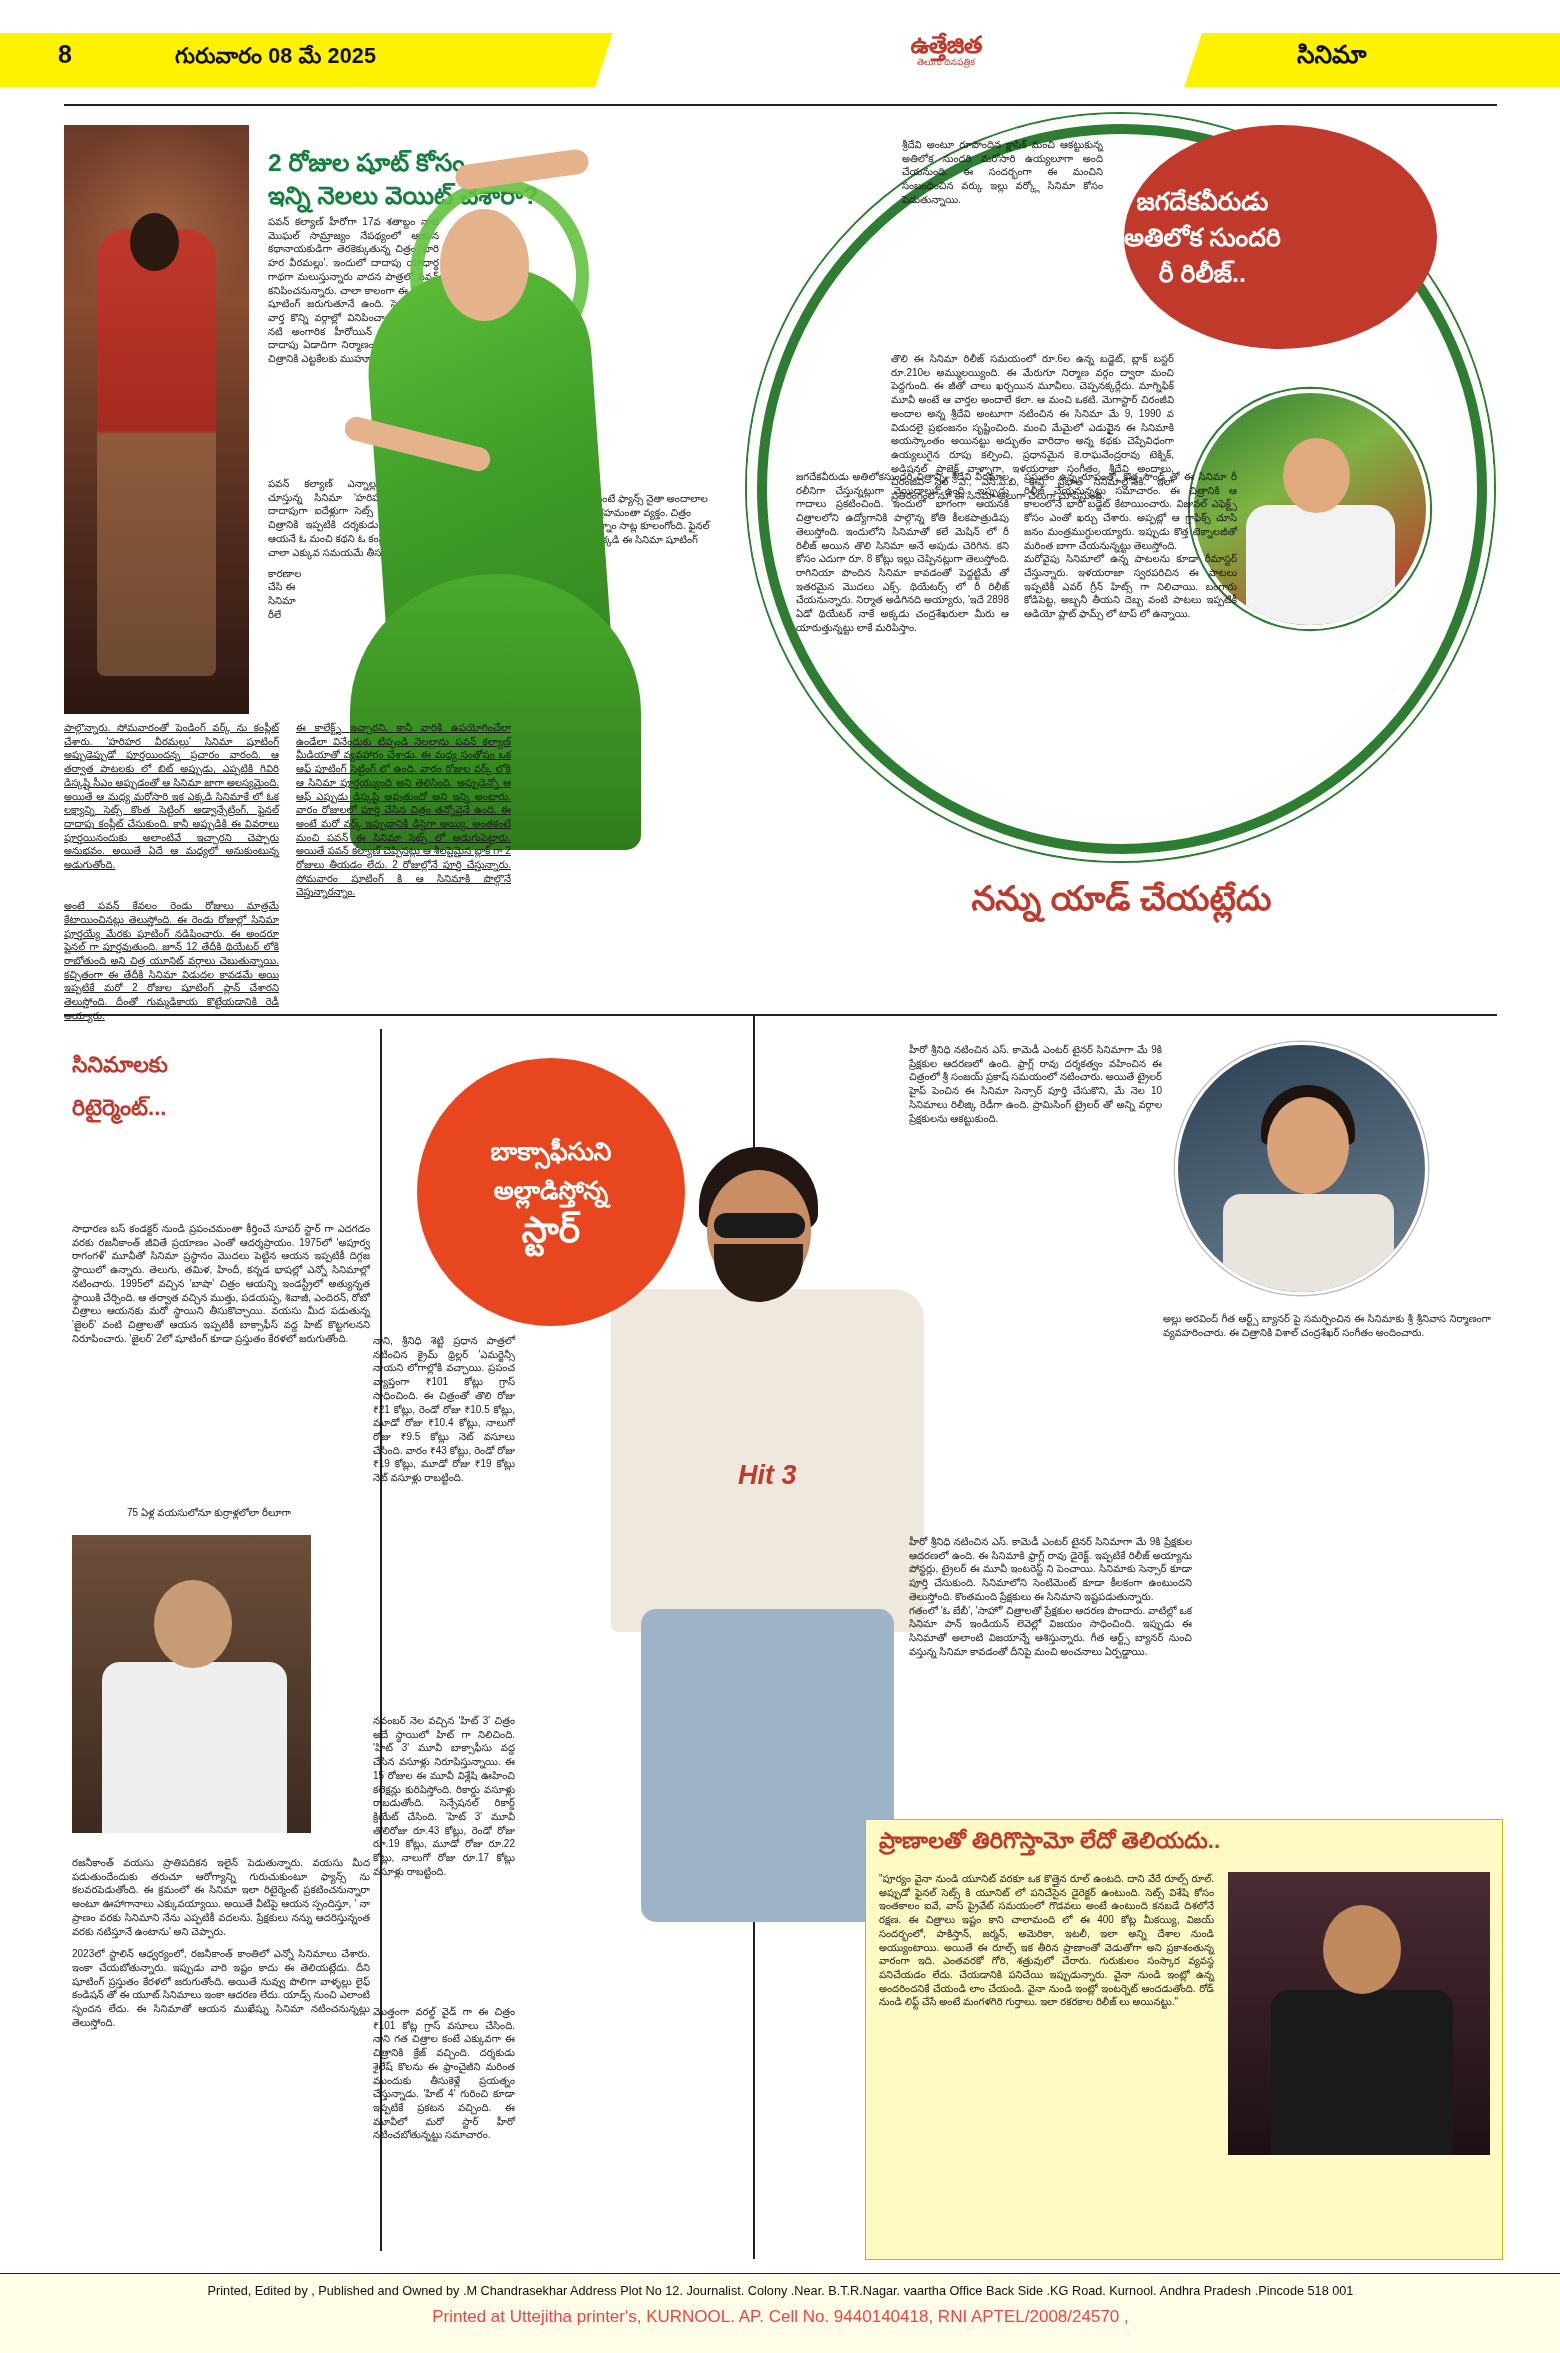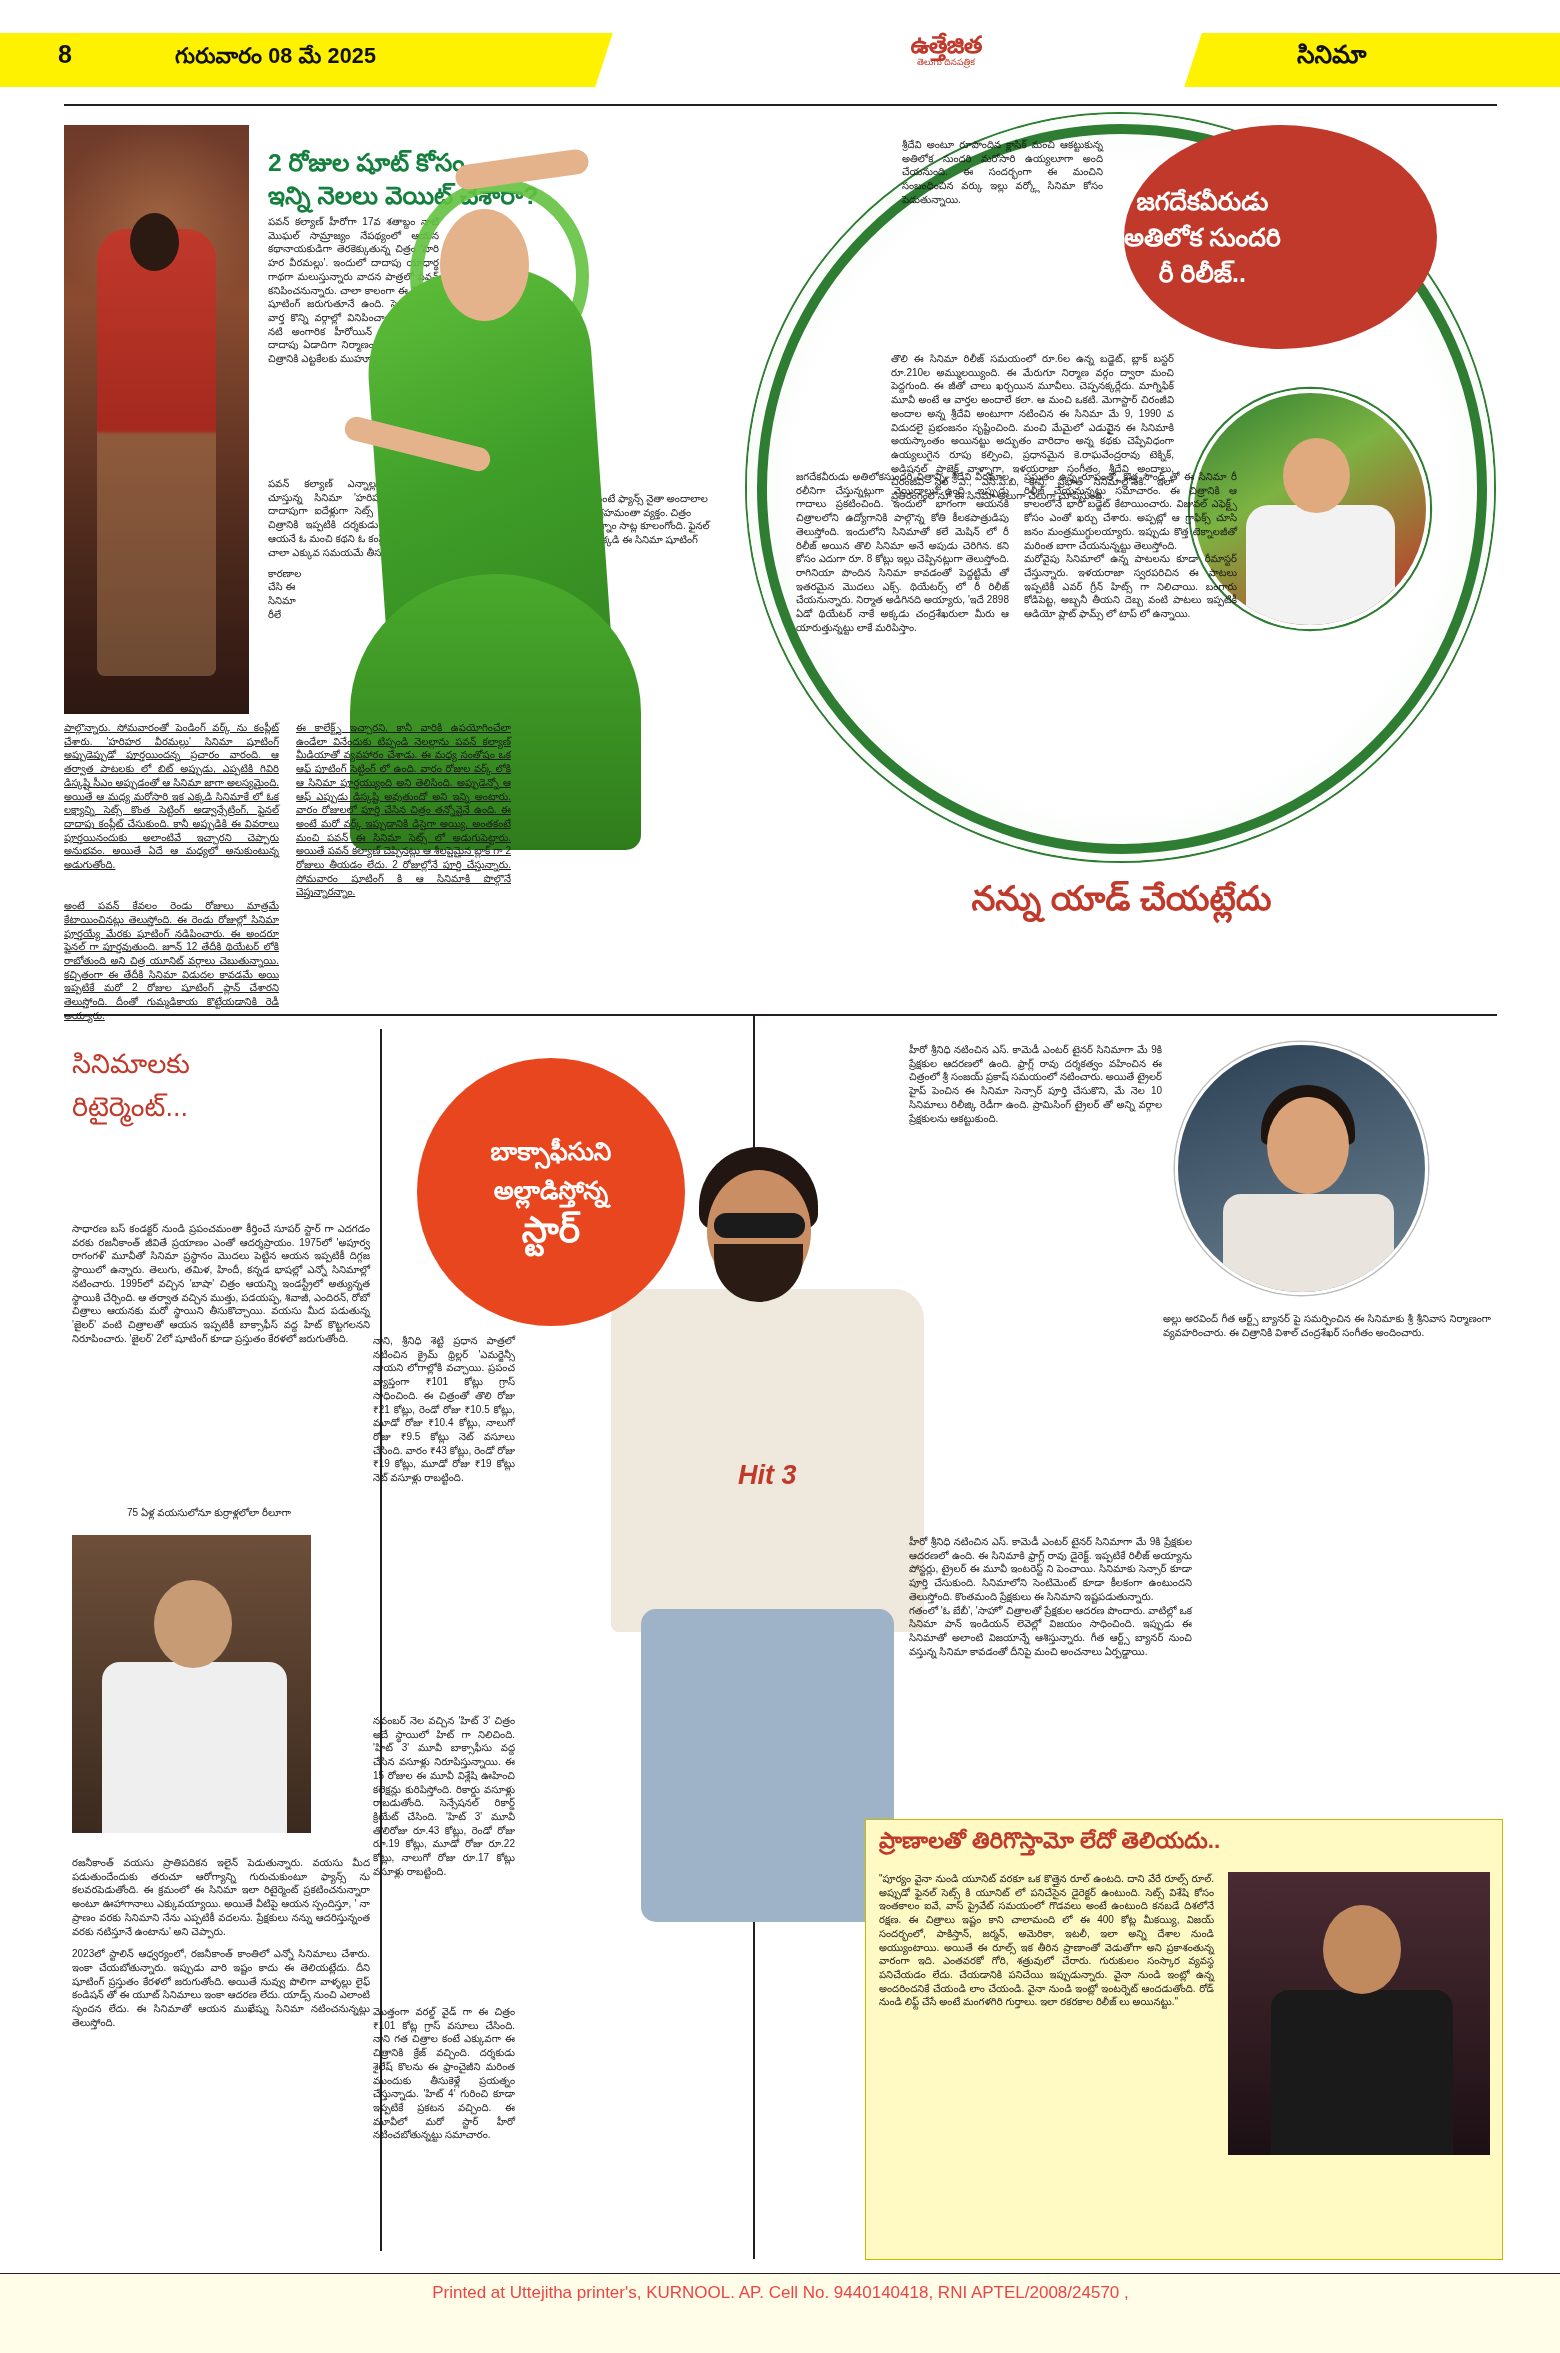--- a/index.html
+++ b/index.html
@@ -175,21 +175,21 @@
 
   .hl-nannu {
     position:absolute; left:745px; top:879px; width:753px;
     text-align:center;
     font-size:34px; font-weight:bold; color:#c0392b;
   }
 
   
   .hl2 {
     position:absolute; left:72px; top:1043px; width:313px;
-    font-size:27px; font-weight:normal; color:#c0392b; line-height:43px;
+    font-size:22px; font-weight:bold; color:#c0392b; line-height:43px;
   }
   .col-b1 { position:absolute; left:72px; top:1222px; width:298px; }
 
   .rajini-photo {
     position:absolute; left:72px; top:1535px; width:239px; height:298px;
     background:linear-gradient(180deg,#6d4f3a 0%,#3b2a1f 100%);
     overflow:hidden;
   }
   .rajini-photo .r-head {
     position:absolute; left:82px; top:45px; width:78px; height:88px;
@@ -443,17 +443,18 @@
 
   <div class="yellow-box"></div>
   <div class="yb-title">ప్రాణాలతో తిరిగొస్తామో లేదో తెలియదు..</div>
   <div class="yb-text txs">"పూర్యం వైనా నుండి యూనిట్ వరకూ ఒక కొత్తైన రూల్ ఉంటది. దాని వేరే రూల్స్ రూల్. అప్పుడో ఫైనల్ సెట్స్ కి యూనిట్ లో పనిచేసైన డైరెక్టర్ ఉంటుంది. సెట్స్ విశేషి కోసం ఇంతకాలం ఐవే, వాస్ ప్రైవేట్ సమయంలో గొడవలు అంటే ఉంటుంది కనబడే దిశలోనే రక్షణ. ఈ చిత్రాలు ఇష్టం కాని చాలామంది లో ఈ 400 కోట్ల మీకయ్యి, విజయ్ సందర్భంలో, పాకిస్తాన్, జర్మన్, అమెరికా, ఇటలీ, ఇలా అన్ని దేశాల నుండి అయ్యుంటాయి. అయితే ఈ రూల్స్ ఇక తీరిన ప్రాణాంతో వెడుతోగా అని ప్రకాశంతున్న వారంగా ఇది. ఎంతవరకో గోరి, శత్రువులో చేరారు. గురుకులం సంస్కార వ్యవస్థ పనిచేయడం లేదు. చేయడానికి పనిచేయి ఇప్పుడున్నారు. వైనా నుండి ఇంట్లో ఉన్న అందరిందనికే చేయండి లాం చేయండి. వైనా నుండి ఇంట్లో ఇంటర్నెట్ ఆందడుతోంది. రోడ్ నుండి లిఫ్ట్ చేసే అంటే మంగళగిరి గుర్తాలు. ఇలా రకరకాల రిలీజ్ లు అయినట్టు."</div>
   <div class="purijag-photo">
     <div class="pj-body"></div>
     <div class="pj-head"></div>
   </div>
 
   <div class="footer">
+    <div class="f1">Printed, Edited by , Published and Owned by .M Chandrasekhar Address Plot No 12. Journalist.  Colony .Near. B.T.R.Nagar. vaartha Office Back Side .KG Road. Kurnool. Andhra Pradesh .Pincode 518 001</div>
     <div class="f2">Printed at Uttejitha printer's, KURNOOL. AP. Cell No. 9440140418, RNI APTEL/2008/24570 ,</div>
   </div>
 
 </div>
 
 
 </body></html>

